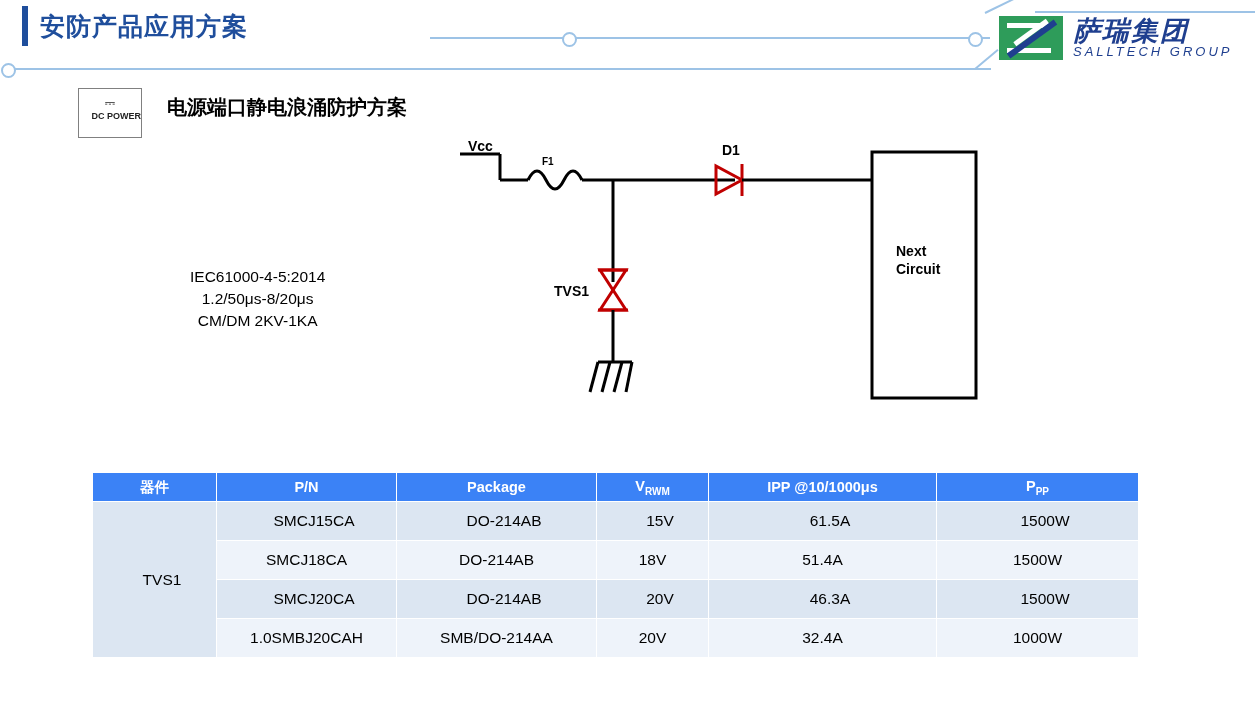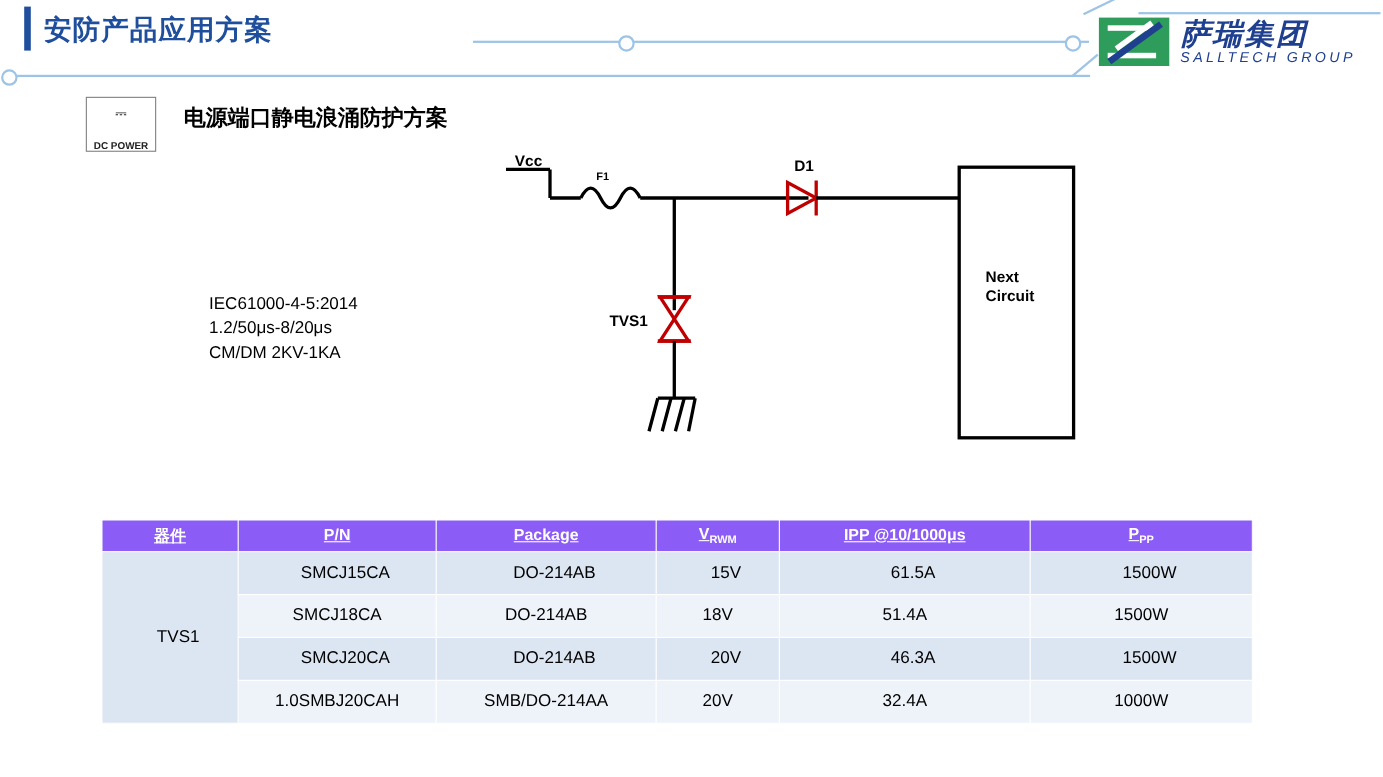--- a/index.html
+++ b/index.html
@@ -144,23 +144,23 @@
     position: absolute;
     left: 0; top: 6px;
     width: 62px;
     text-align: center;
     font-size: 13px;
     color: #222;
     font-family: "Liberation Serif", serif;
   }
   .dc-icon .cap {
     position: absolute;
-    left: 0; bottom: 0;
+    left: 0; bottom: 16px;
     width: 62px;
-    text-align: center;
+    text-align: right;
     font-size: 9px;
     font-weight: bold;
     color: #222;
     margin-top: 48px;
   }
   .section-title {
     position: absolute;
     left: 167px; top: 94px;
     font-size: 20px;
     font-weight: bold;
@@ -174,42 +174,42 @@
     width: 1257px; height: 330px;
   }
   .spec-text {
     position: absolute;
     left: 190px; top: 136px;
     font-size: 15.5px;
     color: #000;
     line-height: 1.42;
     white-space: pre;
     font-family: "Liberation Sans", sans-serif;
+    text-align: center;
   }
 
   
   .table-wrap {
     position: absolute;
     left: 92px; top: 472px;
     width: 1046px;
   }
   table.spec {
     border-collapse: collapse;
     width: 1046px;
     table-layout: fixed;
   }
   table.spec th {
-    background: #8b5cf6;
+    background: #3b82f6;
     color: #ffffff;
     font-size: 14.5px;
     font-weight: bold;
     height: 26px;
     border: 1px solid #ffffff;
     text-align: center;
-    text-decoration: underline;
   }
   table.spec td {
     border: 1px solid #ffffff;
     text-align: center;
     height: 36px;
     font-size: 15.5px;
     color: #000000;
   }
   .row-a td { background: #dce6f2; padding-left: 16px; }
   .row-b td { background: #eef3fa; }

